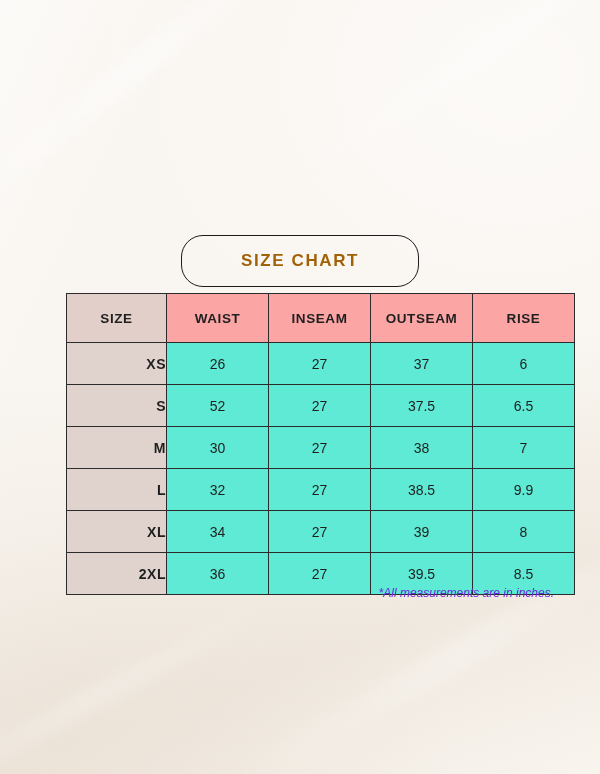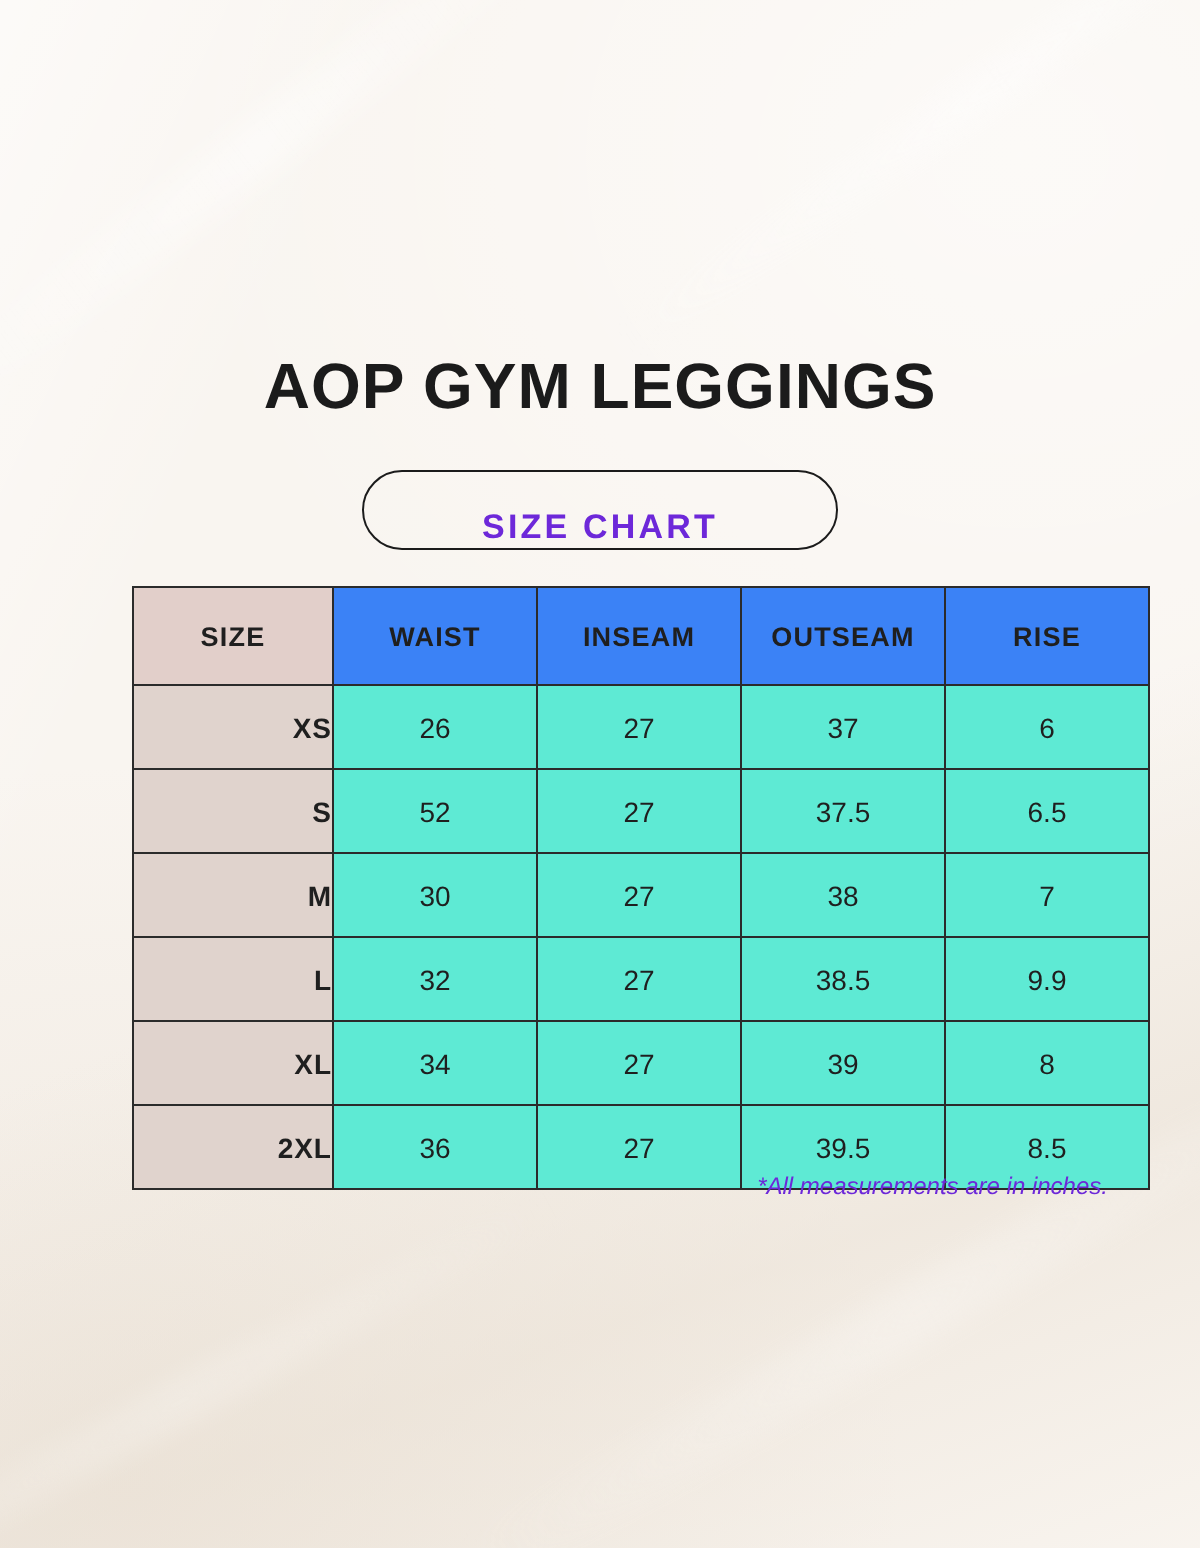--- a/index.html
+++ b/index.html
@@ -54,31 +54,31 @@
     letter-spacing: 0.5px;
     color: #1b1b1b;
     line-height: 1.1;
   }
 
   .pill {
     position: absolute;
     top: 235px;
     left: 181px;
     width: 238px;
-    height: 40px;
+    height: 52px;
     border: 1.6px solid #1b1b1b;
     border-radius: 22px;
     box-sizing: border-box;
     display: flex;
-    align-items: flex-end;
+    align-items: center;
     justify-content: center;
     font-size: 17px;
     font-weight: bold;
     letter-spacing: 1.6px;
-    color: #6d28d9;
+    color: #a16207;
   }
 
   .table-wrap {
     position: absolute;
     left: 46px;
     top: 293px;
     width: 576px;
     padding-left: 20px;
   }
   table.size-chart {
@@ -89,21 +89,21 @@
   table.size-chart td, table.size-chart th {
     border: 1.3px solid #2b2b2b;
     height: 41px;
     text-align: center;
     vertical-align: middle;
     font-size: 14px;
     color: #1f1f1f;
     padding: 0;
   }
   table.size-chart thead th {
-    background: #3b82f6;
+    background: #fca5a5;
     font-weight: bold;
     font-size: 13.5px;
     letter-spacing: 0.6px;
     height: 48px;
   }
   table.size-chart thead th.col-size { background: #e2cfca; }
   table.size-chart tbody td { background: #5eead4; }
   table.size-chart tbody td.size-cell {
     background: #e0d3cd;
     font-weight: bold;
@@ -129,21 +129,20 @@
 <body>
 
 <div class="bg-wash"></div>
 <div class="bg-streak s1"></div>
 <div class="bg-streak s2"></div>
 <div class="bg-streak s3"></div>
 <div class="bg-streak s4"></div>
 
 <div class="content">
 
-  <div class="title">AOP GYM LEGGINGS</div>
 
   <div class="pill">
     <span>SIZE CHART</span>
   </div>
 
   <div class="table-wrap">
     <table class="size-chart">
       <colgroup>
         <col class="col-w-size">
         <col class="col-w-rest">

